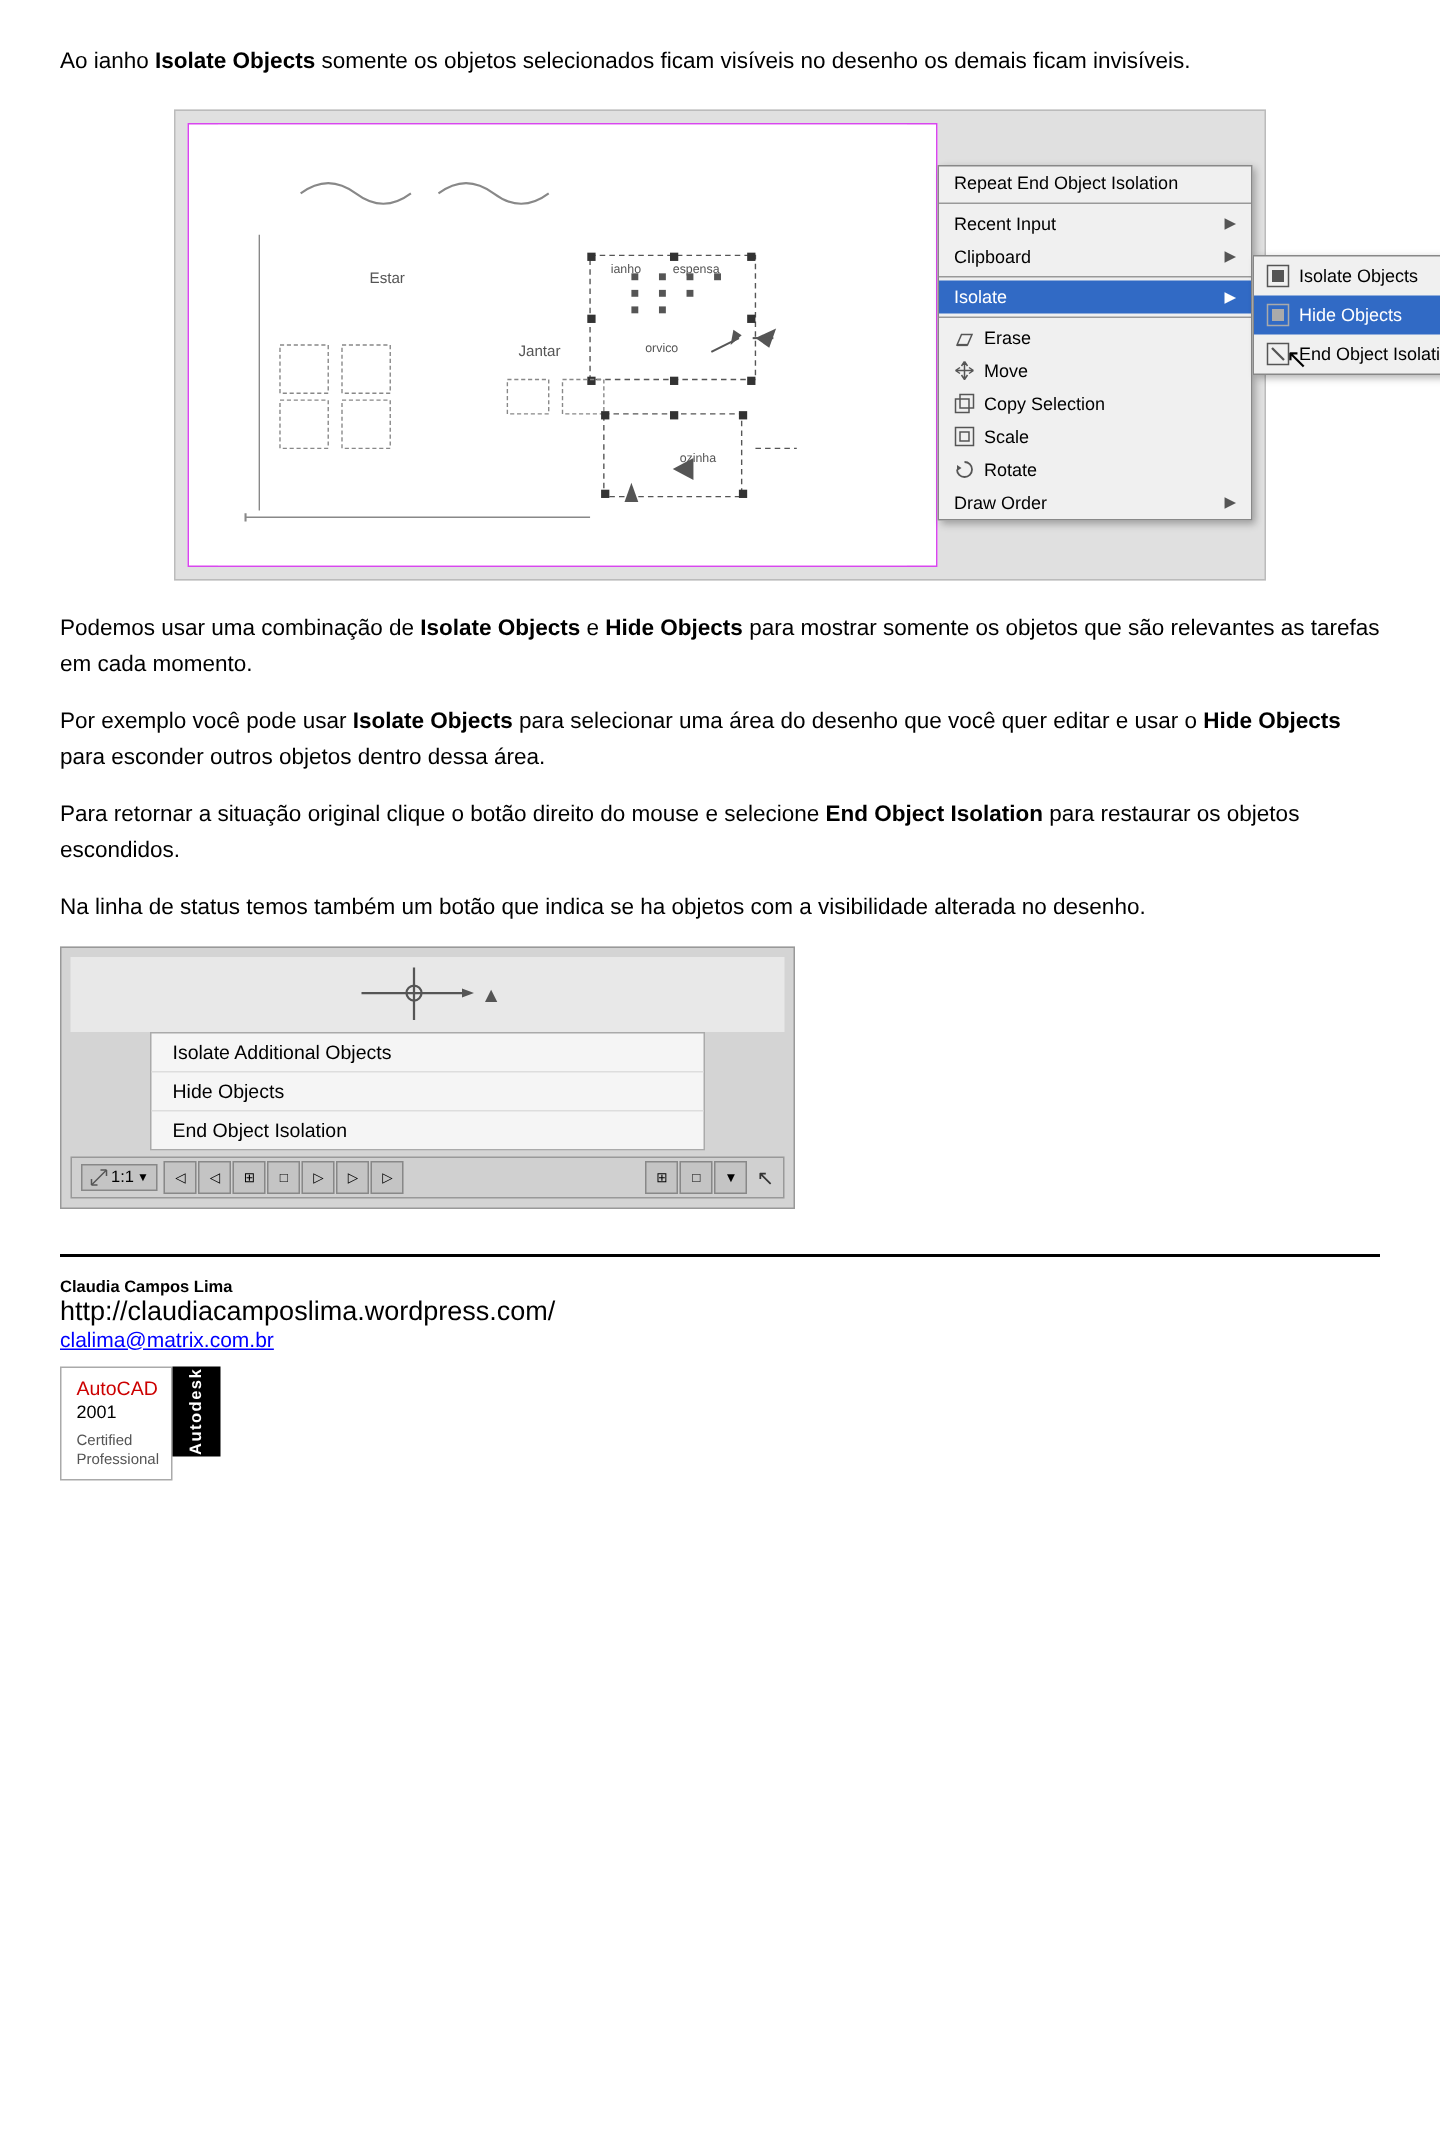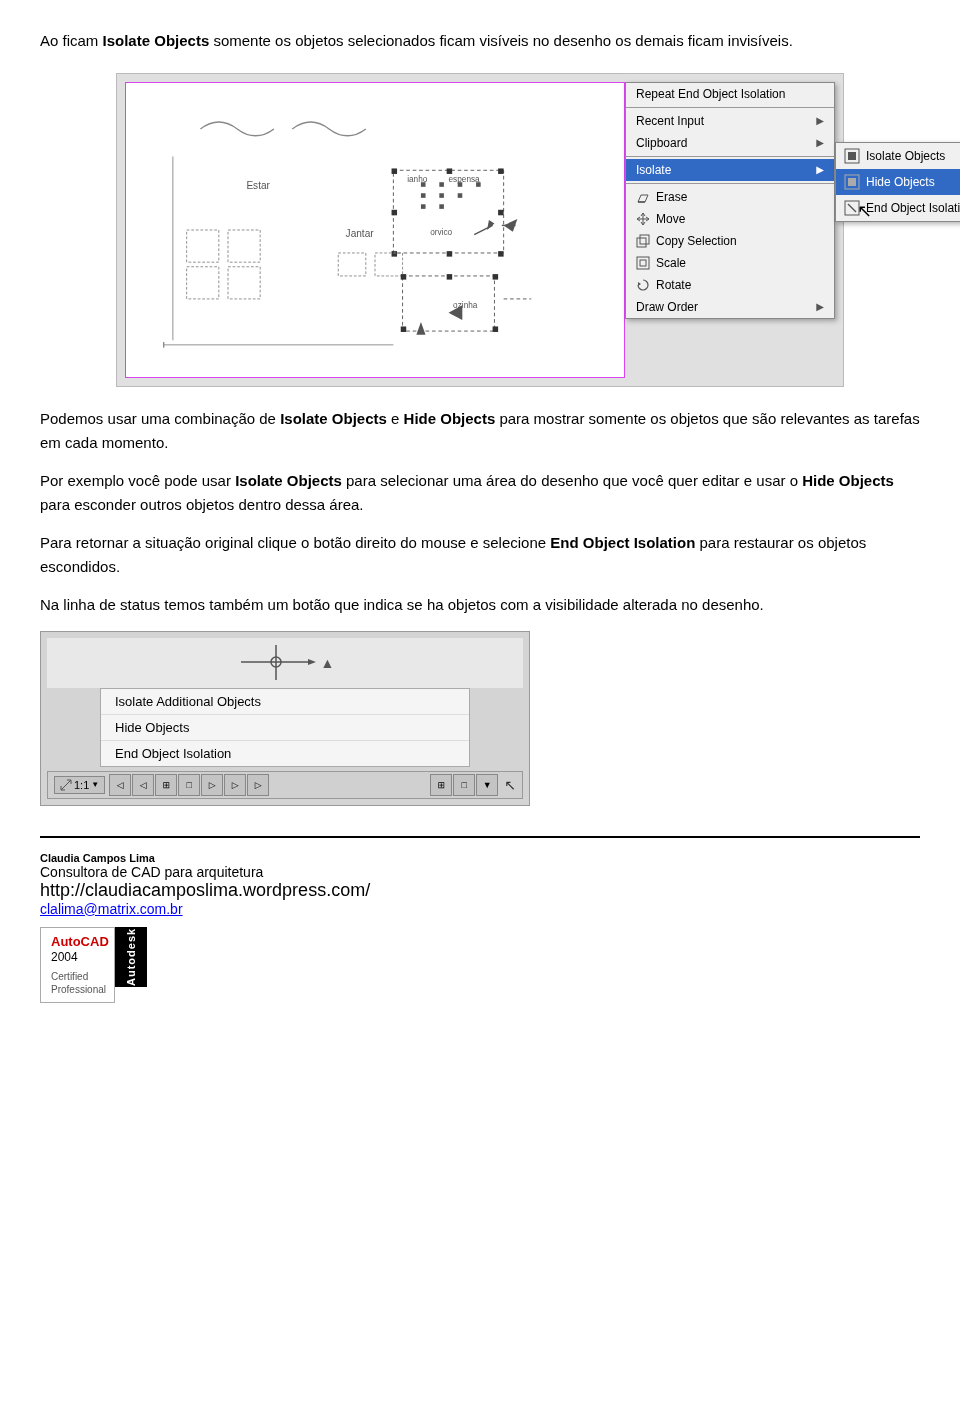--- a/index.html
+++ b/index.html
@@ -165,21 +165,21 @@
     .badge-autocad {
       background: #fff;
       border: 1px solid #aaa;
       padding: 6px 10px;
       font-size: 11px;
       line-height: 1.3;
       width: 75px;
     }
 
     .badge-autocad .brand {
-      font-weight: bold;
+      font-weight: normal;
       font-size: 13px;
       color: #cc0000;
     }
 
     .badge-autodesk {
       background: #000;
       color: #fff;
       padding: 6px 10px;
       font-size: 11px;
       writing-mode: vertical-rl;
@@ -210,21 +210,21 @@
       background: #e0e0e0;
       padding: 8px;
       display: inline-flex;
       gap: 0;
     }
   </style>
 </head>
 <body>
 
 <p class="intro-text">
-  <span>Ao ficam </span><strong>Isolate Objects</strong><span> somente os objetos selecionados ficam visíveis no desenho os demais ficam invisíveis.</span>
+  <span>Ao ianho </span><strong>Isolate Objects</strong><span> somente os objetos selecionados ficam visíveis no desenho os demais ficam invisíveis.</span>
 </p>
 
 <div class="full-screenshot">
   <div class="screenshot-wrapper">
 
     <div class="drawing-canvas">
       <svg class="drawing-svg" viewBox="0 0 500 320" xmlns="http://www.w3.org/2000/svg">
 
         <rect x="0" y="0" width="500" height="320" fill="white"></rect>
 
@@ -287,21 +287,21 @@
         <line x1="390" y1="235" x2="420" y2="235" stroke="#555" stroke-width="1" stroke-dasharray="4,3"></line>
 
         <line x1="30" y1="80" x2="30" y2="280" stroke="#888" stroke-width="1"></line>
 
         <line x1="20" y1="285" x2="270" y2="285" stroke="#888" stroke-width="1"></line>
 
         <line x1="20" y1="282" x2="20" y2="288" stroke="#888" stroke-width="1.5"></line>
       </svg>
     </div>
 
-    <div style="position:relative; margin-left: 0;">
+    <div style="position:relative; margin-left: 0; margin-top: 28px;">
       <div class="context-menu">
         <div class="context-menu-item">
           <span>Repeat End Object Isolation</span>
         </div>
         <div class="context-menu-separator"></div>
         <div class="context-menu-item">
           <span>Recent Input</span>
           <span class="arrow">▶</span>
         </div>
         <div class="context-menu-item">
@@ -468,28 +468,27 @@
         <button style="background:#c4c4c4;border:1px solid #888;width:22px;height:22px;font-size:9px;cursor:pointer;">▼</button>
       </div>
 
       <div style="font-size:14px; color:#333; margin-left:2px;">↖</div>
     </div>
   </div>
 </div>
 
 <div class="footer">
   <div class="author-name">Claudia Campos Lima</div>
-  <div class="author-title">Consultora de CAD para arquitetura</div>
   <div class="author-url">http://claudiacamposlima.wordpress.com/</div>
   <div class="author-email">clalima@matrix.com.br</div>
 
   <div class="badges">
     <div class="badge-autocad">
       <div class="brand">AutoCAD</div>
-      <div style="font-size:12px;">2004</div>
+      <div style="font-size:12px;">2001</div>
       <div style="font-size:10px; margin-top:4px; color:#555;">Certified</div>
       <div style="font-size:10px; color:#555;">Professional</div>
     </div>
     <div class="badge-autodesk">
       <span>Autodesk</span>
     </div>
   </div>
 </div>
 
 </body></html>

